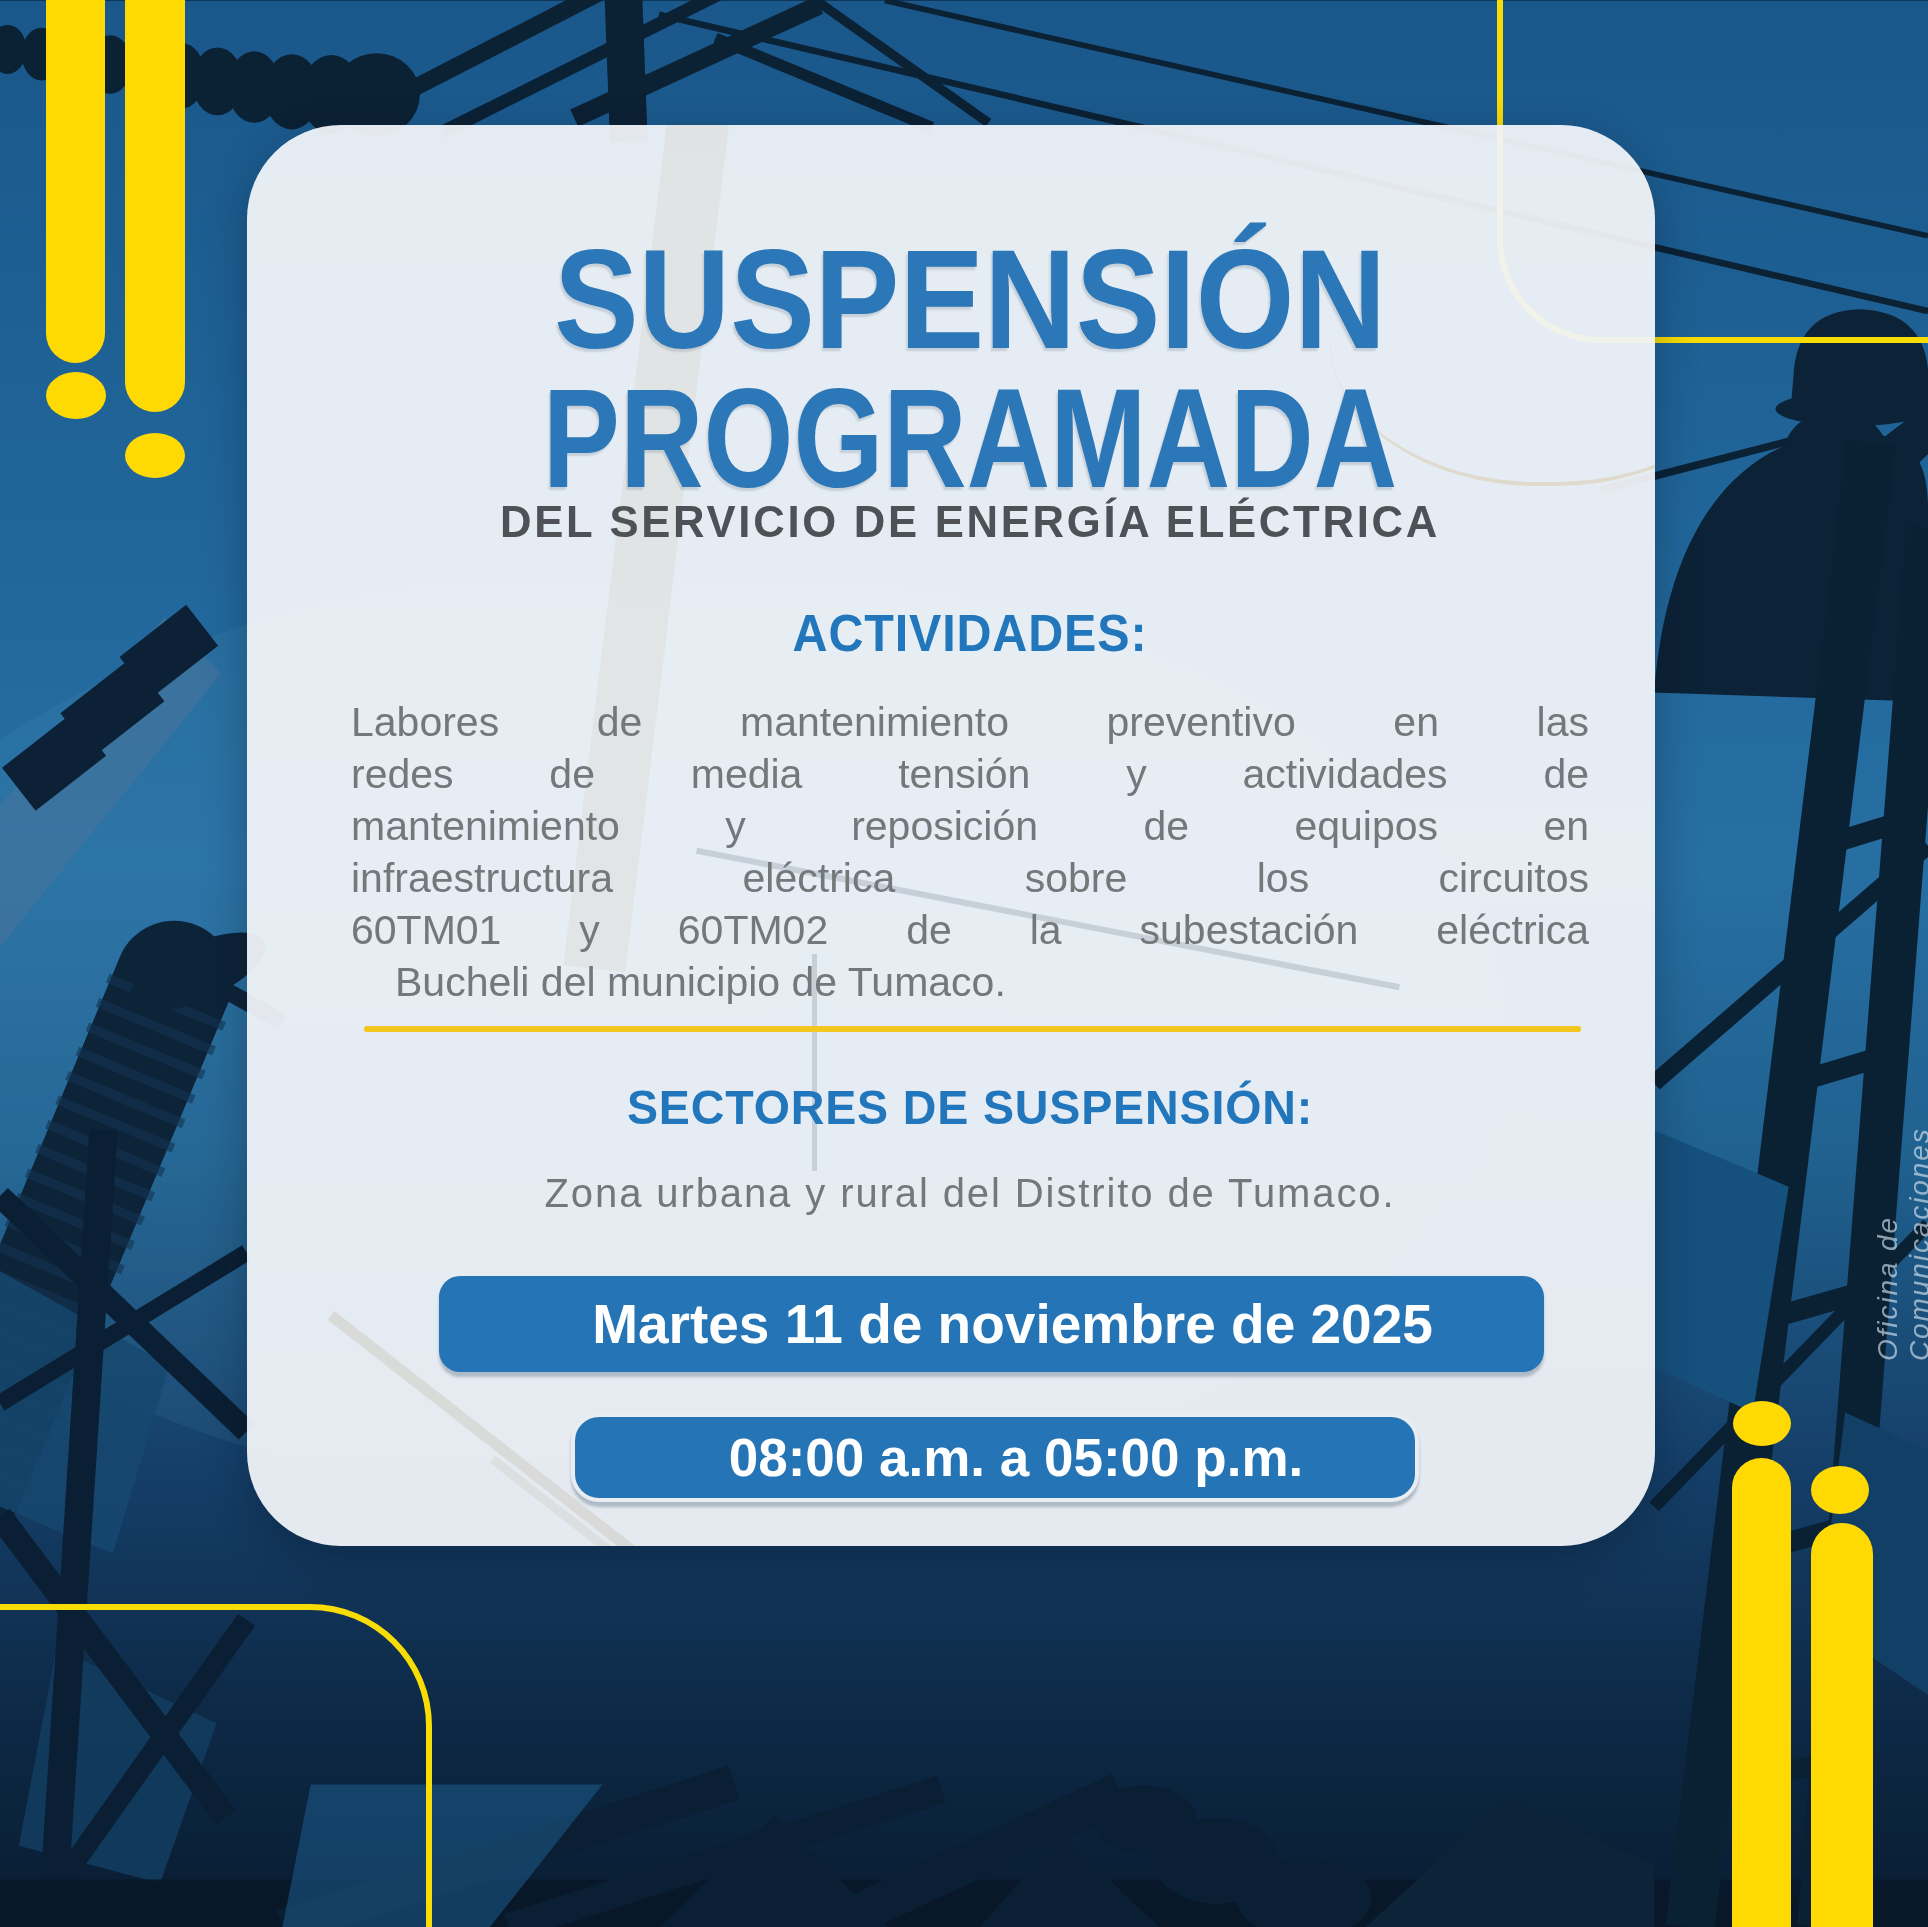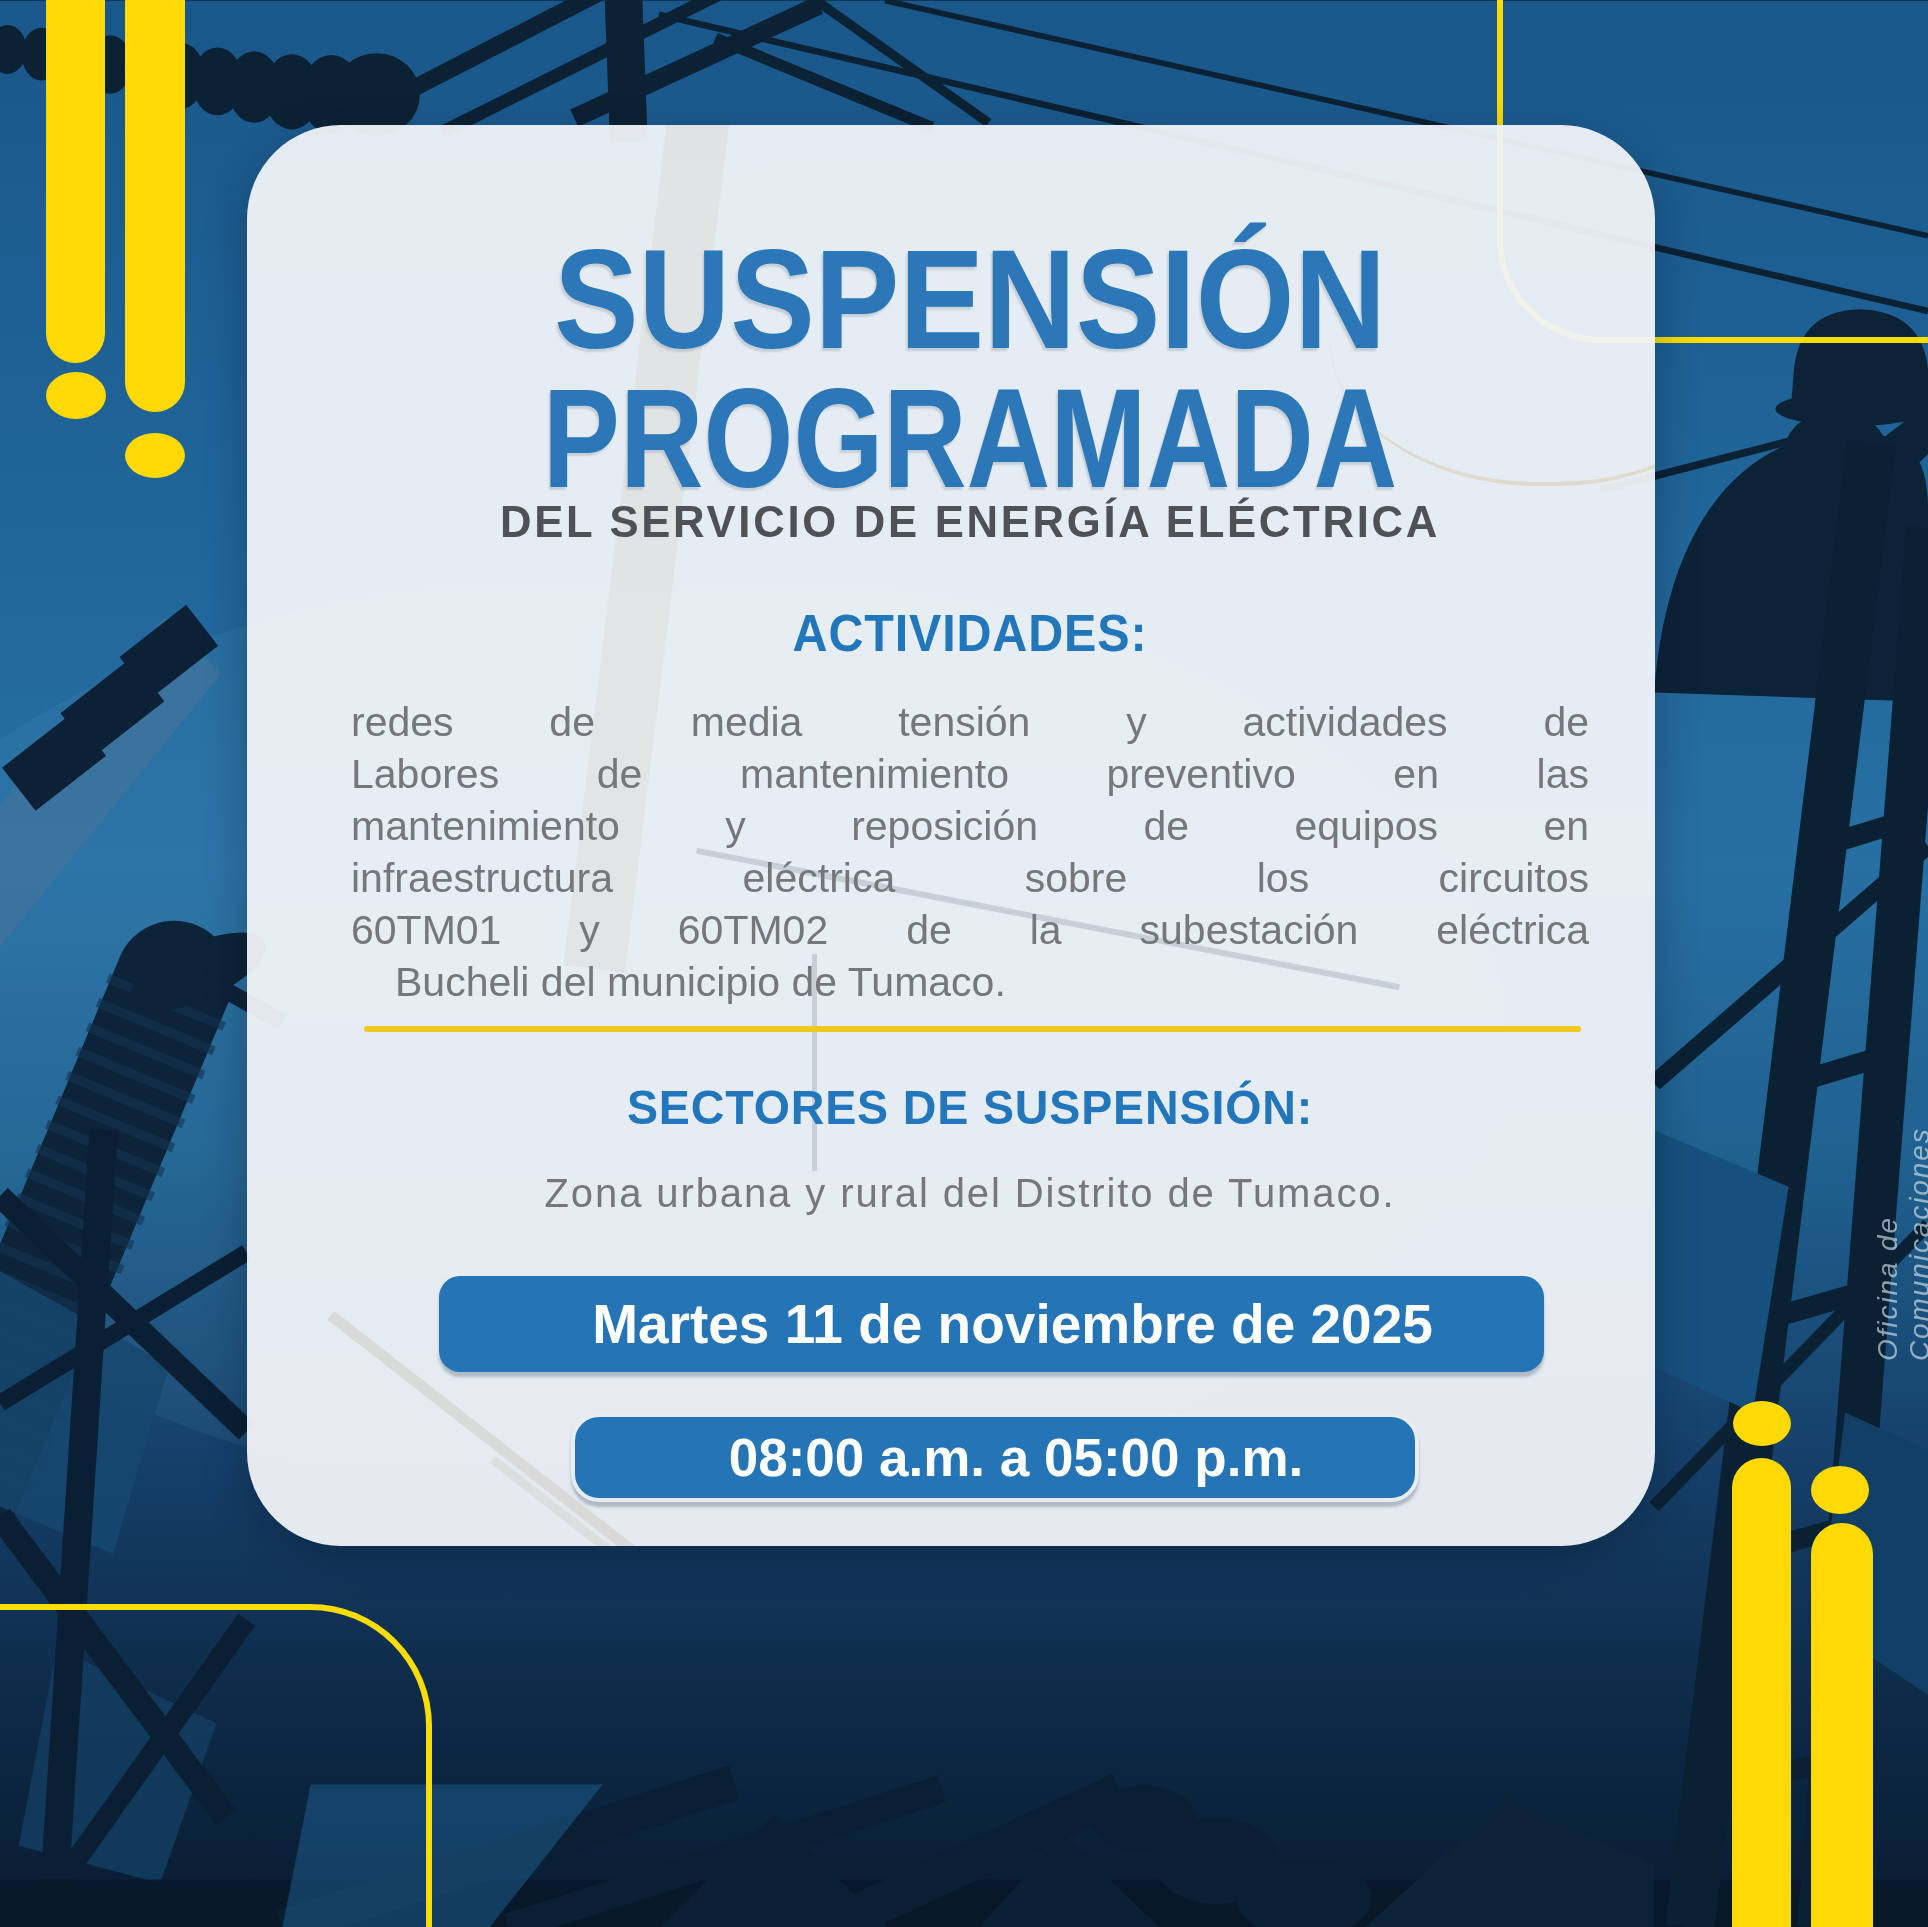--- a/index.html
+++ b/index.html
@@ -208,22 +208,22 @@
     <div class="ghost" style="left:198px;top:1469px;width:452px;height:8.5px;background:rgba(196,190,172,0.25);transform:rotate(38deg);"></div>
 
     <div class="content">
       <div class="ctr title-line t1">SUSPENSIÓN</div>
       <div class="ctr title-line t2">PROGRAMADA</div>
       <div class="ctr subtitle">DEL SERVICIO DE ENERGÍA ELÉCTRICA</div>
 
       <div class="ctr sec-heading h-act">ACTIVIDADES:</div>
 
       <div class="paragraph">
+        <div class="pline">Labores de mantenimiento preventivo en las</div>
         <div class="pline">redes de media tensión y actividades de</div>
-        <div class="pline">Labores de mantenimiento preventivo en las</div>
         <div class="pline">mantenimiento y reposición de equipos en</div>
         <div class="pline">infraestructura eléctrica sobre los circuitos</div>
         <div class="pline">60TM01 y 60TM02 de la subestación eléctrica</div>
         <div class="pline last">Bucheli del municipio de Tumaco.</div>
       </div>
 
       <div class="divider"></div>
 
       <div class="ctr sec-heading h-sect">SECTORES DE SUSPENSIÓN:</div>
       <div class="ctr zona">Zona urbana y rural del Distrito de Tumaco.</div>

